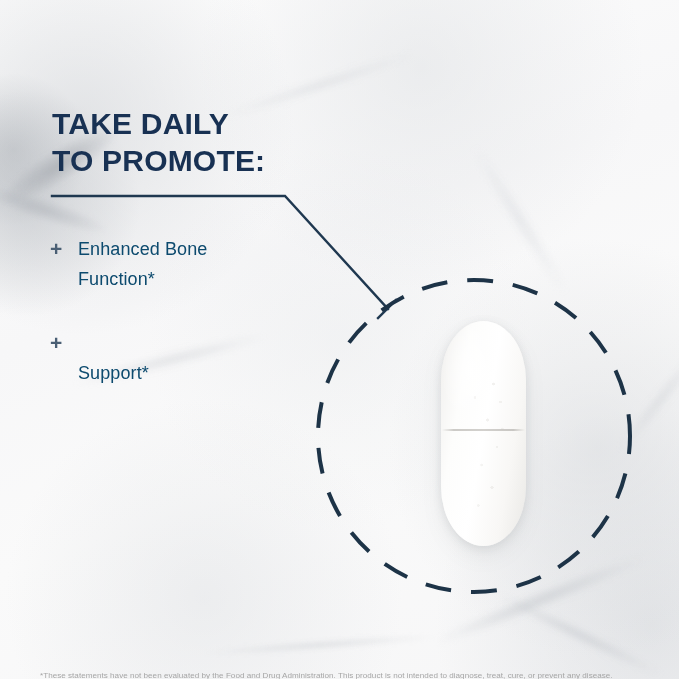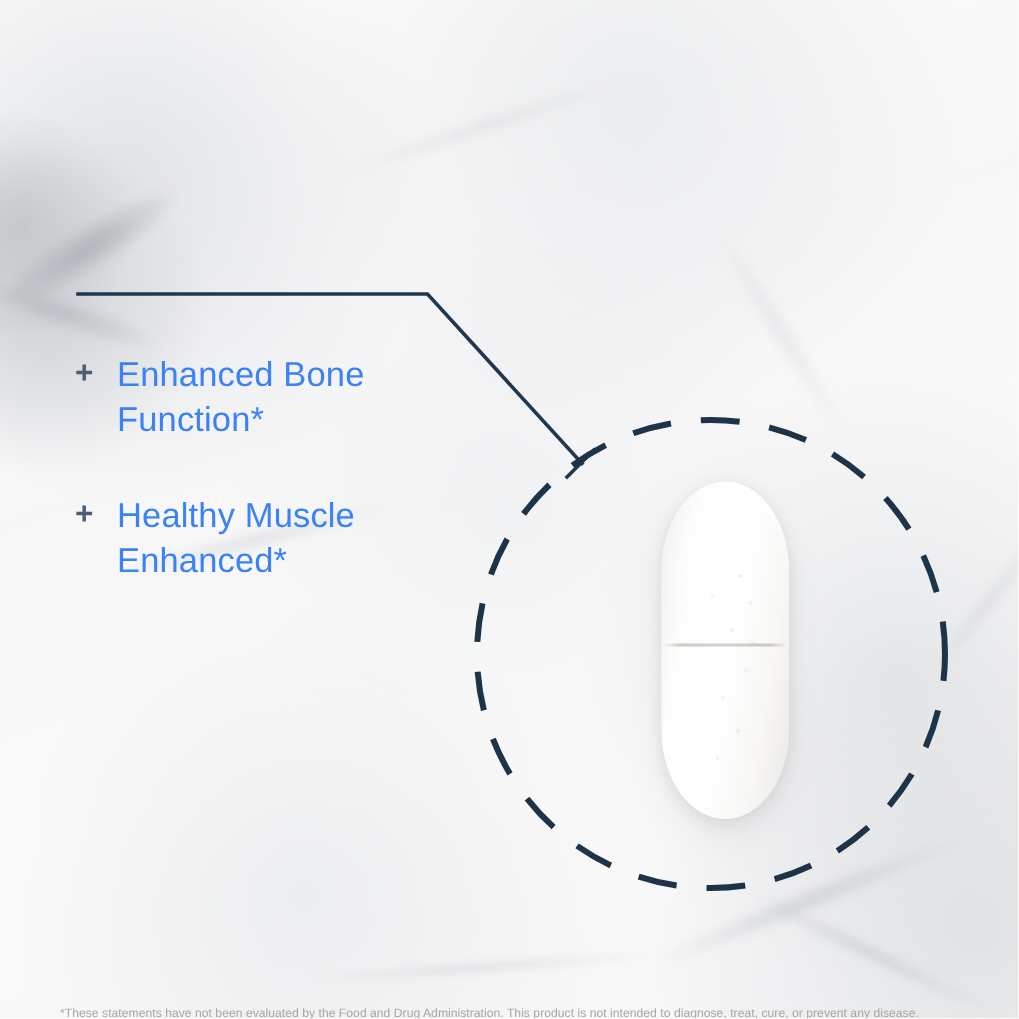--- a/index.html
+++ b/index.html
@@ -130,22 +130,22 @@
   }
   .benefit-plus {
     color: #4a5f74;
     font-size: 21px;
     font-weight: 700;
     line-height: 30px;
     width: 28px;
     flex: 0 0 28px;
   }
   .benefit-text {
-    color: #3b82f6;
-    font-size: 23px;
+    color: #0c4a6e;
+    font-size: 18px;
     font-weight: 400;
     line-height: 30px;
     letter-spacing: 0.1px;
   }
 
   
   .circle-svg {
     position: absolute;
     left: 0; top: 0;
     width: 679px; height: 679px;
@@ -211,34 +211,38 @@
   <div class="vein v1"></div>
   <div class="vein v2"></div>
   <div class="vein v3"></div>
   <div class="vein v4"></div>
   <div class="vein v5"></div>
   <div class="vein v6"></div>
   <div class="vein v7"></div>
   <div class="vein v8"></div>
   <div class="vein v9"></div>
 
+  <div class="headline">
+    <span class="hl-line">TAKE DAILY</span>
+    <span class="hl-line">TO PROMOTE:</span>
+  </div>
 
   <svg class="pointer-svg" viewBox="0 0 679 679">
     <polyline points="52,196 285,196 388,309" fill="none" stroke="#1f3850" stroke-width="2.4" stroke-linecap="square" stroke-linejoin="miter"></polyline>
     <line x1="378" y1="318" x2="396" y2="300" stroke="#1f3850" stroke-width="2.4" stroke-linecap="square"></line>
   </svg>
 
   <div class="benefits">
     <div class="benefit-row">
       <span class="benefit-plus">+</span>
       <span class="benefit-text"><span>Enhanced Bone</span><br><span>Function*</span></span>
     </div>
     <div class="benefit-row">
       <span class="benefit-plus">+</span>
-      <span class="benefit-text"><span>Healthy Muscle</span><br><span>Enhanced*</span></span>
+      <span class="benefit-text"><br><span>Support*</span></span>
     </div>
   </div>
 
   <svg class="circle-svg" viewBox="0 0 679 679">
     <circle cx="474" cy="436" r="156" fill="none" stroke="#1d3347" stroke-width="4" stroke-linecap="butt" stroke-dasharray="26 20" stroke-dashoffset="8"></circle>
   </svg>
 
   <div class="pill">
     <div class="pill-speck"></div>
     <div class="pill-score"></div>

